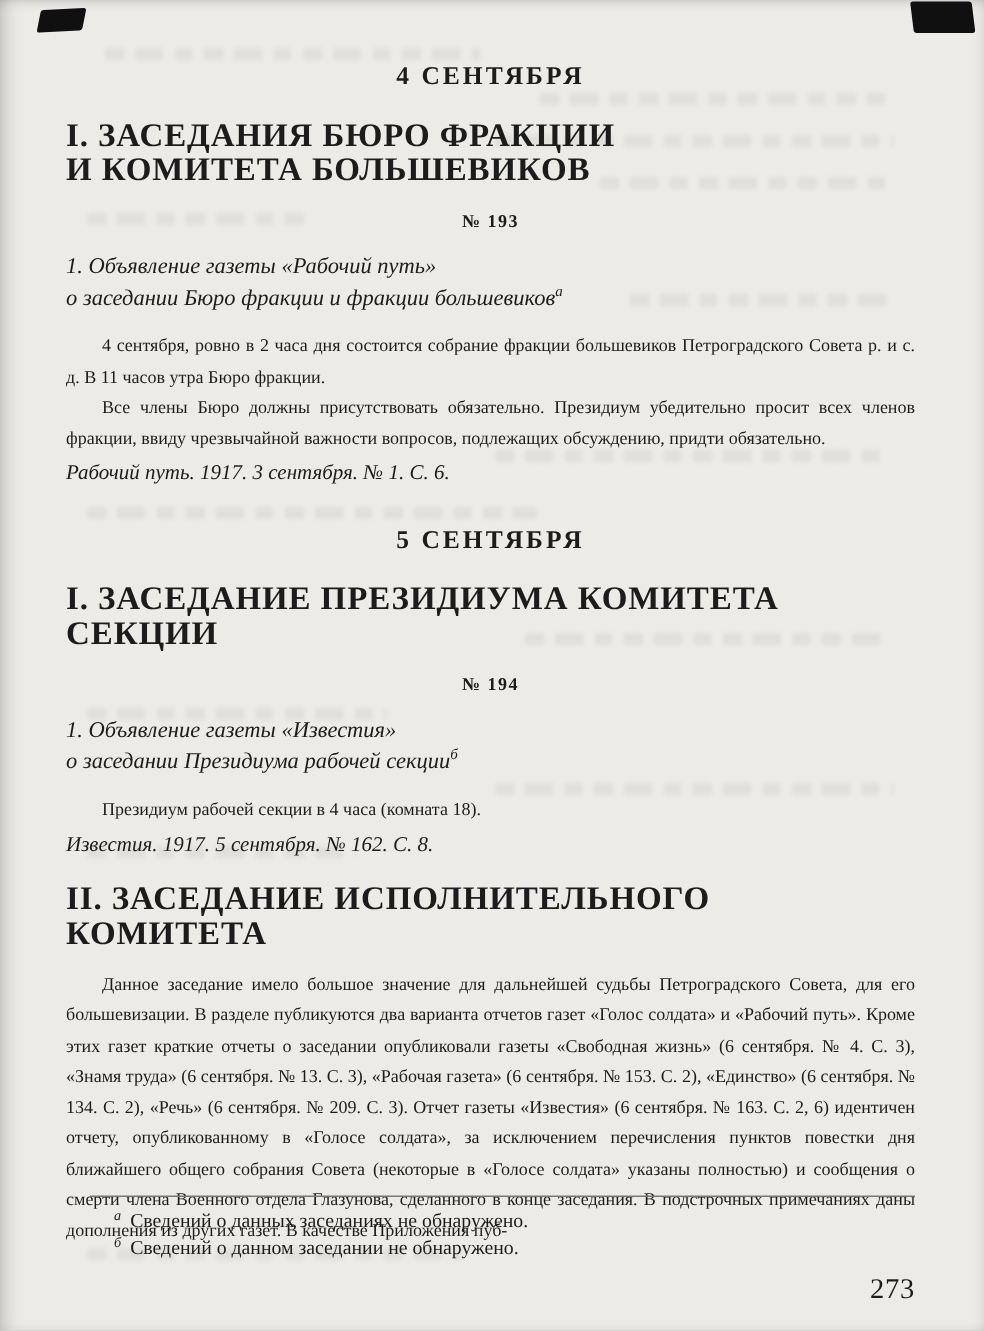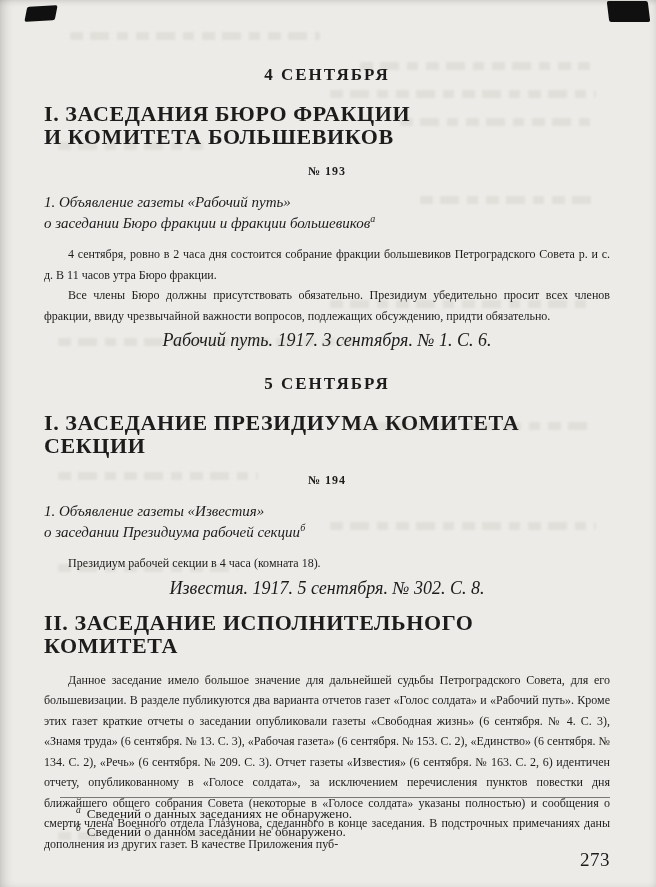--- a/index.html
+++ b/index.html
@@ -8,22 +8,22 @@
     width:656px;height:887px;
     margin:0 auto;
     background:#edebe7;
     font-family:"Liberation Serif", serif;
     color:#1c1c1c;
     overflow:hidden;
     box-shadow: inset 8px 0 14px -8px rgba(0,0,0,.28), inset -5px 0 10px -7px rgba(0,0,0,.18), inset 0 6px 10px -8px rgba(0,0,0,.2);
   }
   .content{
     position:relative;
-    margin:12px 46px 0 44px;
-    padding-top:52px;
+    margin:0 46px 0 44px;
+    padding-top:40px;
     z-index:2;
   }
   .date-h{
     font-size:17px;font-weight:bold;text-align:center;
     letter-spacing:2px;margin:0 0 16px 0;line-height:22px;
   }
   .date-h.second{margin-top:24px;font-family:Liberation Serif, serif;}
   .sec-h{
     font-size:22px;font-weight:bold;text-align:left;
     letter-spacing:.6px;margin:0 0 13px 0;line-height:23px;
@@ -36,23 +36,22 @@
     font-size:15px;font-style:italic;
     margin:0 0 10px 0;line-height:21px;
   }
   .fn-ref{font-size:10px;font-style:italic;line-height:0;}
   p.body-p{
     font-size:12px;line-height:20.5px;margin:0;
     text-align:justify;text-indent:24px;
     hyphens:manual;
   }
   .source{
-    font-size:18px;font-style:italic;line-height:18px;
+    font-size:14px;font-style:italic;line-height:18px;
     margin:5px 0 0 0;
-    text-align:center;
   }
   .gap-md{height:14px;}
   .footnotes{
     position:absolute;left:60px;right:46px;bottom:46px;z-index:2;
     font-size:13.2px;line-height:18px;
   }
   .fn-rule{border-top:1px solid #7a7872;margin-bottom:7px;}
   .footnote{text-indent:16px;}
   .footnote sup{font-size:9.5px;font-style:italic;margin-right:6px;line-height:0;}
   .page-num{
@@ -117,21 +116,21 @@
 
     <div class="doc-num">№ 194</div>
 
     <div class="subtitle">
       <span>1. Объявление газеты «Известия»</span><br>
       <span>о заседании Президиума рабочей секции</span><sup class="fn-ref">б</sup>
     </div>
 
     <p class="body-p">Президиум рабочей секции в 4 часа (комната 18).</p>
 
-    <div class="source">Известия. 1917. 5 сентября. № 302. С. 8.</div>
+    <div class="source">Известия. 1917. 5 сентября. № 162. С. 8.</div>
 
     <div class="gap-md"></div>
 
     <h2 class="sec-h">II. ЗАСЕДАНИЕ ИСПОЛНИТЕЛЬНОГО КОМИТЕТА</h2>
 
     <p class="body-p">Данное заседание имело большое значение для дальнейшей судьбы Петроградского Совета, для его большевизации. В разделе публикуются два варианта отчетов газет «Голос солдата» и «Рабочий путь». Кроме этих газет краткие отчеты о заседании опубликовали газеты «Свободная жизнь» (6 сентября. № 4. С. 3), «Знамя труда» (6 сентября. № 13. С. 3), «Рабочая газета» (6 сентября. № 153. С. 2), «Единство» (6 сентября. № 134. С. 2), «Речь» (6 сентября. № 209. С. 3). Отчет газеты «Известия» (6 сентября. № 163. С. 2, 6) идентичен отчету, опубликованному в «Голосе солдата», за исключением перечисления пунктов повестки дня ближайшего общего собрания Совета (некоторые в «Голосе солдата» указаны полностью) и сообщения о смерти члена Военного отдела Глазунова, сделанного в конце заседания. В подстрочных примечаниях даны дополнения из других газет. В качестве Приложения пуб-</p>
 
   </div>
 
   <div class="footnotes">

